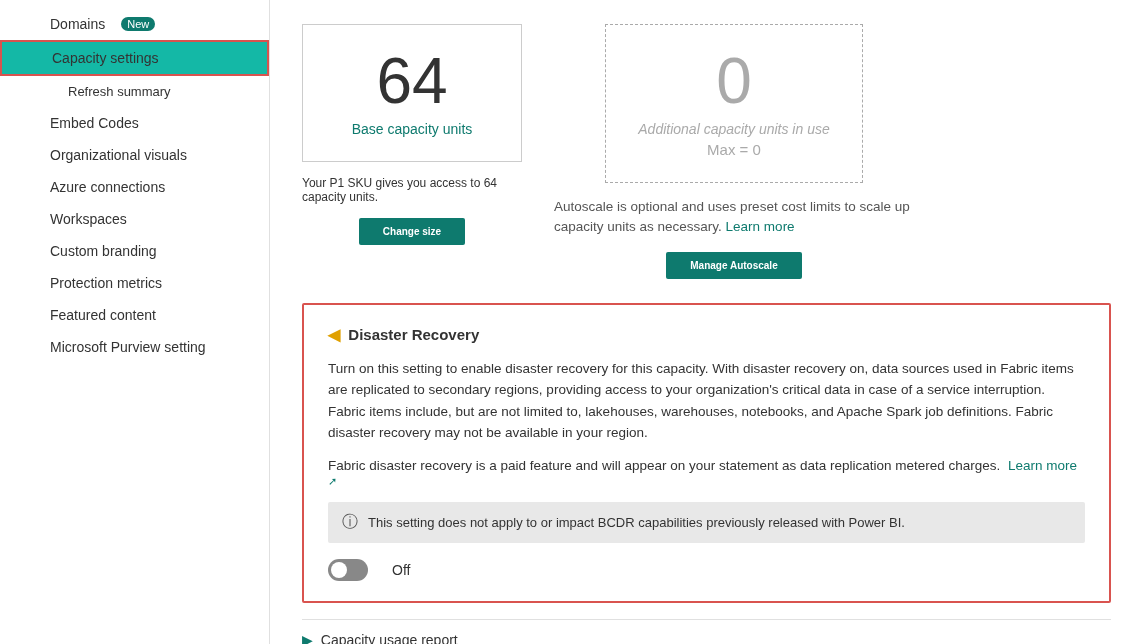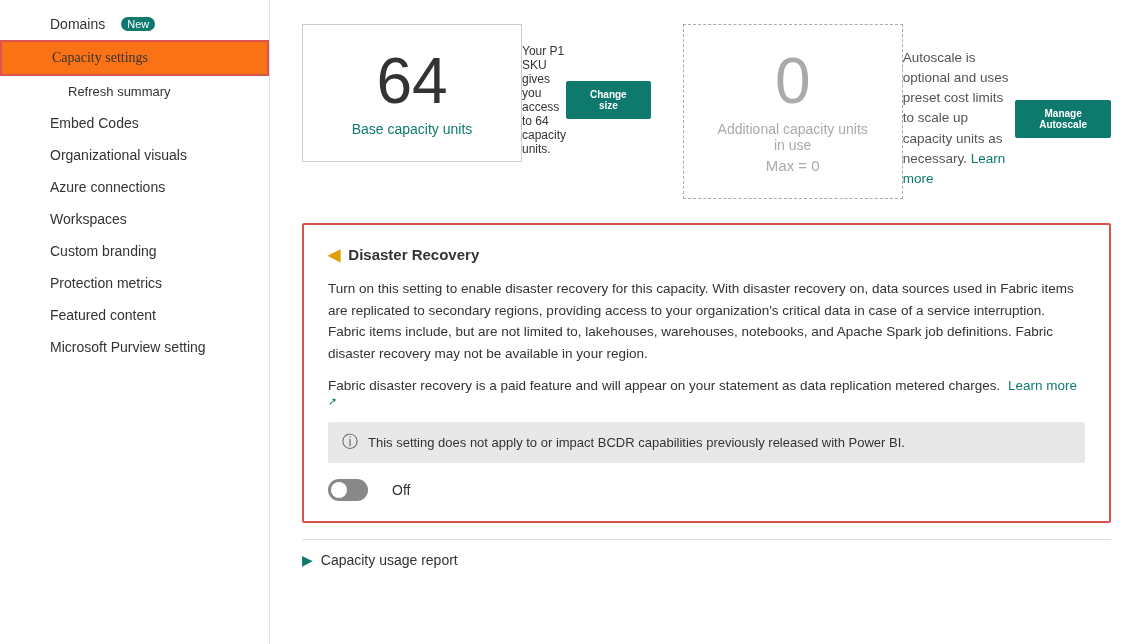--- a/index.html
+++ b/index.html
@@ -16,23 +16,22 @@
     }
     .sidebar-item {
       padding: 8px 16px 8px 50px;
       cursor: pointer;
       color: #333;
       font-size: 14px;
       white-space: nowrap;
     }
     .sidebar-item.active {
       border: 2px solid #d9534f;
-      background: #f97316;
+      background: #14b8a6;
       font-weight: 500;
-      font-family: Liberation Serif, serif;
     }
     .sidebar-item.sub {
       padding-left: 68px;
       color: #333;
       font-size: 13px;
     }
     .sidebar-item.domains-item {
       padding-left: 50px;
       display: flex;
       align-items: center;
@@ -72,41 +71,42 @@
     .capacity-card .big-number.grey {
       color: #aaa;
     }
     .capacity-card .card-label {
       color: #0e7a6e;
       font-size: 14px;
       margin-top: 8px;
     }
     .capacity-card .card-label.grey {
       color: #aaa;
+      font-style: italic;
     }
 
     .btn-green {
       background: #0e7a6e;
       color: #fff;
       border: none;
       padding: 8px 24px;
       border-radius: 2px;
       cursor: pointer;
       font-size: 10px;
       font-weight: 600;
     }
 
     .cards-row {
       display: flex;
       gap: 32px;
       align-items: flex-start;
     }
     .card-col {
       display: flex;
-      flex-direction: row;
+      flex-direction: column;
       align-items: center;
     }
 
     
     .disaster-section {
       border: 2px solid #d9534f;
       border-radius: 2px;
       padding: 20px 24px;
       margin-bottom: 16px;
     }

